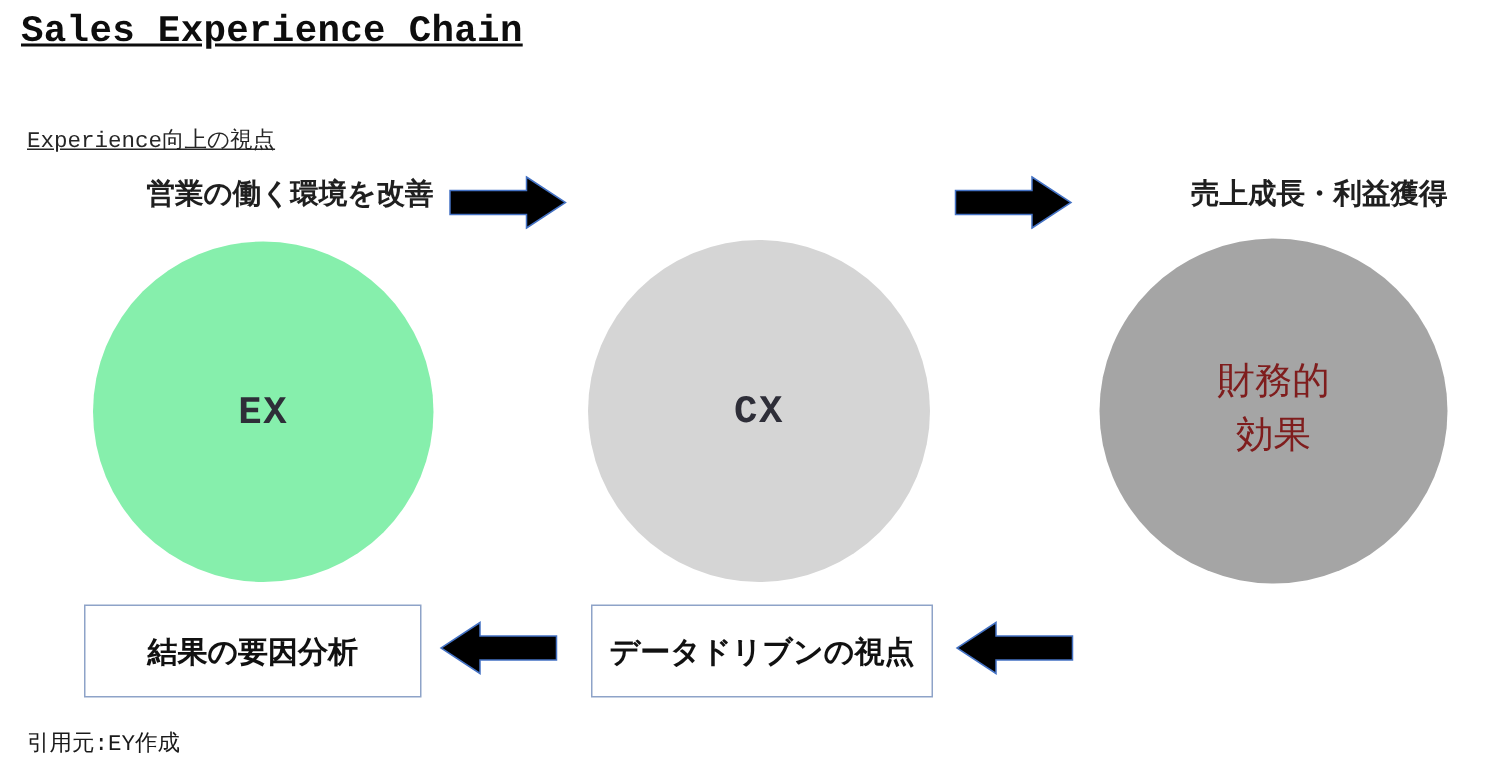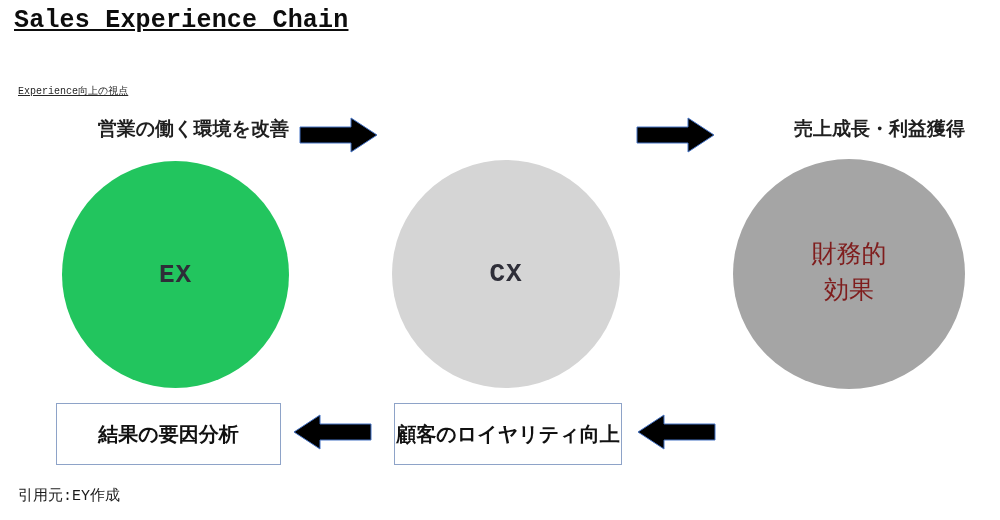--- a/index.html
+++ b/index.html
@@ -15,21 +15,21 @@
     position: absolute;
     left: 14px;
     top: 6px;
     font-size: 25px;
     font-weight: bold;
     color: #0d0d0d;
     text-decoration: underline;
     letter-spacing: 0.2px;
   }
   .note {
-    font-size: 10px;
+    font-size: 15px;
     color: #262626;
     text-decoration: underline;
   }
   .note-top { position: absolute; left: 18px; top: 84px; }
   .note-bottom { position: absolute; right: 15px; top: 477px; }
   .flow-label {
     position: absolute;
     top: 118px;
     text-align: right;
     font-size: 19px;
@@ -41,21 +41,21 @@
   #flow2 { left: 392px; width: 228px; }
   #flow3 { left: 733px; width: 232px; }
   .circle {
     position: absolute;
     border-radius: 50%;
     display: flex;
     align-items: center;
     justify-content: center;
     text-align: center;
   }
-  #circle1 { left: 62px;  top: 161px; width: 227px; height: 227px; background: #22c55e; }
+  #circle1 { left: 62px;  top: 161px; width: 227px; height: 227px; background: #86efac; }
   #circle2 { left: 392px; top: 160px; width: 228px; height: 228px; background: #d5d5d5; }
   #circle3 { left: 733px; top: 159px; width: 232px; height: 230px; background: #a5a5a5; }
   .circle-label {
     font-size: 26px;
     font-weight: bold;
     letter-spacing: 1px;
     color: #2e2e38;
     white-space: pre-line;
   }
   #circle3 .circle-label {
@@ -122,21 +122,21 @@
   </div>
   <div class="circle" id="circle3">
     <div class="circle-label">財務的
 効果</div>
   </div>
 
   <div class="fbox" id="fbox1">
     <span>結果の要因分析</span>
   </div>
   <div class="fbox" id="fbox2">
-    <span>顧客のロイヤリティ向上</span>
+    <span>データドリブンの視点</span>
   </div>
 
   <svg class="arrow" id="arrow-b1" viewBox="0 0 80 36">
     <polygon points="79,10 28,10 28,1 2,18 28,35 28,26 79,26" fill="#000000" stroke="#4472c4" stroke-width="1"></polygon>
   </svg>
   <svg class="arrow" id="arrow-b2" viewBox="0 0 80 36">
     <polygon points="79,10 28,10 28,1 2,18 28,35 28,26 79,26" fill="#000000" stroke="#4472c4" stroke-width="1"></polygon>
   </svg>
 
 

